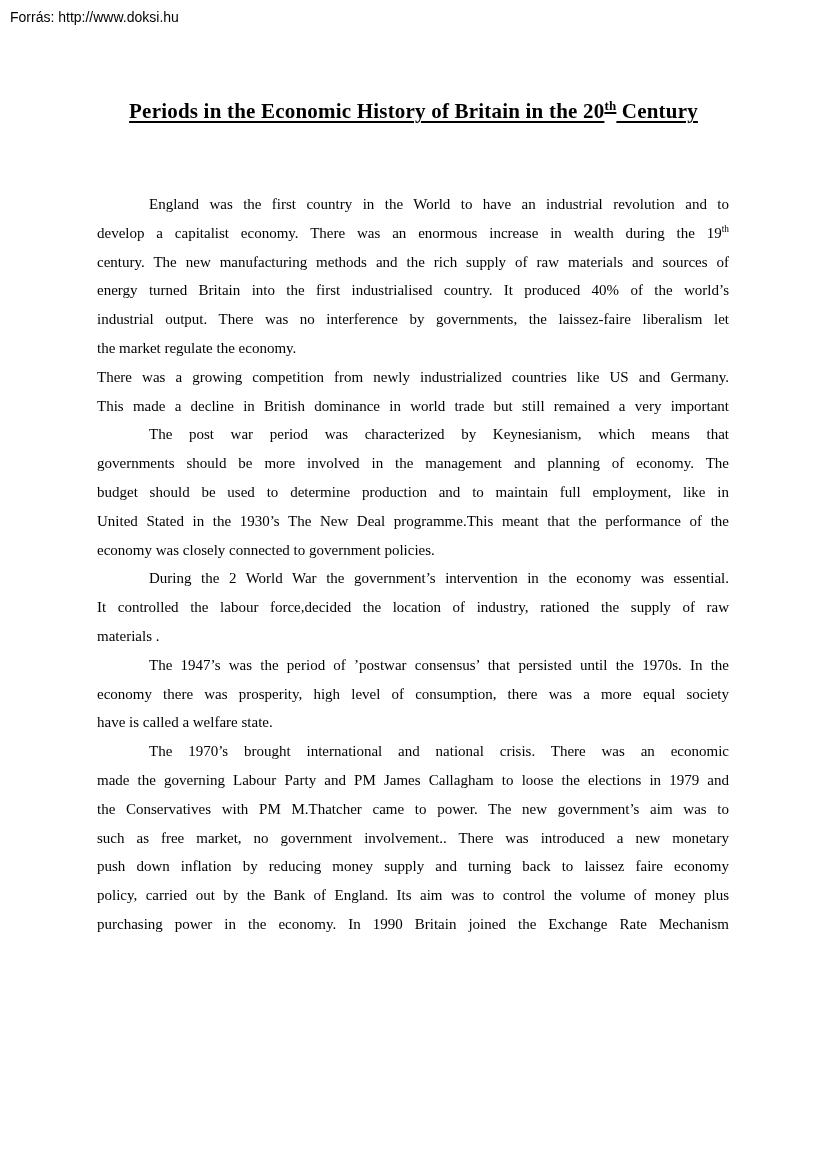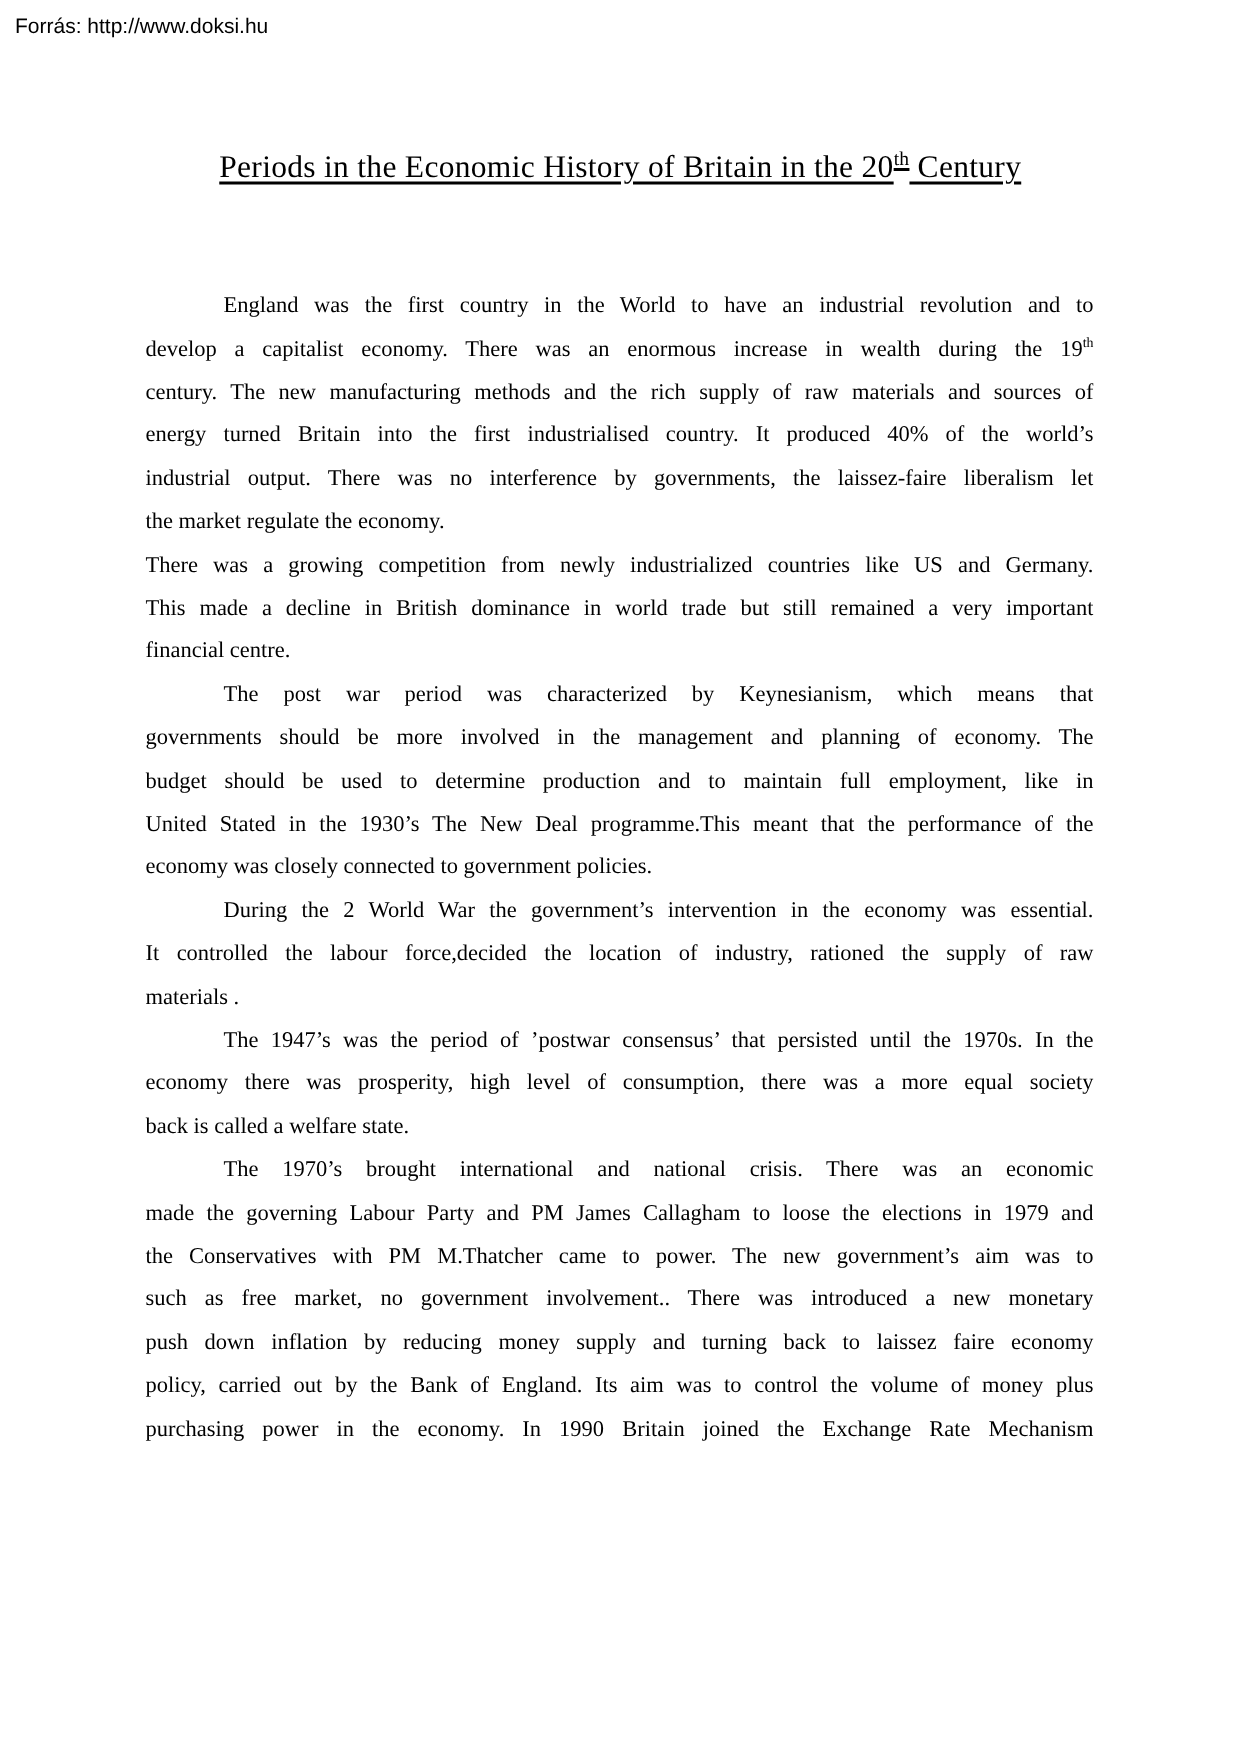--- a/index.html
+++ b/index.html
@@ -26,21 +26,21 @@
     white-space: nowrap;
   }
   .title {
     position: absolute;
     left: 0;
     top: 98px;
     width: 100%;
     text-align: center;
     font-family: "Liberation Serif", serif;
     font-size: 21px;
-    font-weight: normal;
+    font-weight: bold;
     letter-spacing: 0.2px;
   }
   .title .seg {
     text-decoration: underline;
     text-decoration-thickness: 2px;
     text-underline-offset: 3px;
   }
   .title sup.seg {
     font-size: 0.62em;
     vertical-align: super;
@@ -93,38 +93,37 @@
         <div class="line first">England was the first country in the World to have an industrial revolution and to</div>
         <div class="line">develop a capitalist economy. There was an enormous increase in wealth during the 19<sup>th</sup></div>
         <div class="line">century. The new manufacturing methods and the rich supply of raw materials and sources of</div>
         <div class="line">energy turned Britain into the first industrialised country. It produced 40% of the world’s</div>
         <div class="line">industrial output. There was no interference by governments, the laissez-faire liberalism let</div>
         <div class="line last">the market regulate the economy.</div>
       </div>
       <div class="paragraph">
         <div class="line">There was a growing competition from newly industrialized countries like US and Germany.</div>
         <div class="line">This made a decline in British dominance in world trade but still remained a very important</div>
-        <div class="line last">financial centre.</div>
       </div>
       <div class="paragraph">
         <div class="line first">The post war period was characterized by Keynesianism, which means that</div>
         <div class="line">governments should be more involved in the management and planning of economy. The</div>
         <div class="line">budget should be used to determine production and to maintain full employment, like in</div>
         <div class="line">United Stated in the 1930’s The New Deal programme.This meant that the performance of the</div>
         <div class="line last">economy was closely connected to government policies.</div>
       </div>
       <div class="paragraph">
         <div class="line first">During the 2 World War the government’s intervention in the economy was essential.</div>
         <div class="line">It controlled the labour force,decided the location of industry, rationed the supply of raw</div>
         <div class="line last">materials .</div>
       </div>
       <div class="paragraph">
         <div class="line first">The 1947’s was the period of ’postwar consensus’ that persisted until the 1970s. In the</div>
         <div class="line">economy there was prosperity, high level of consumption, there was a more equal society</div>
-        <div class="line last">back is called a welfare state.</div>
+        <div class="line last">have is called a welfare state.</div>
       </div>
       <div class="paragraph">
         <div class="line first">The 1970’s brought international and national crisis. There was an economic</div>
         <div class="line">made the governing Labour Party and PM James Callagham to loose the elections in 1979 and</div>
         <div class="line">the Conservatives with PM M.Thatcher came to power. The new government’s aim was to</div>
         <div class="line">such as free market, no government involvement.. There was introduced a new monetary</div>
         <div class="line">push down inflation by reducing money supply and turning back to laissez faire economy</div>
         <div class="line">policy, carried out by the Bank of England. Its aim was to control the volume of money plus</div>
         <div class="line">purchasing power in the economy. In 1990 Britain joined the Exchange Rate Mechanism</div>
       </div>

